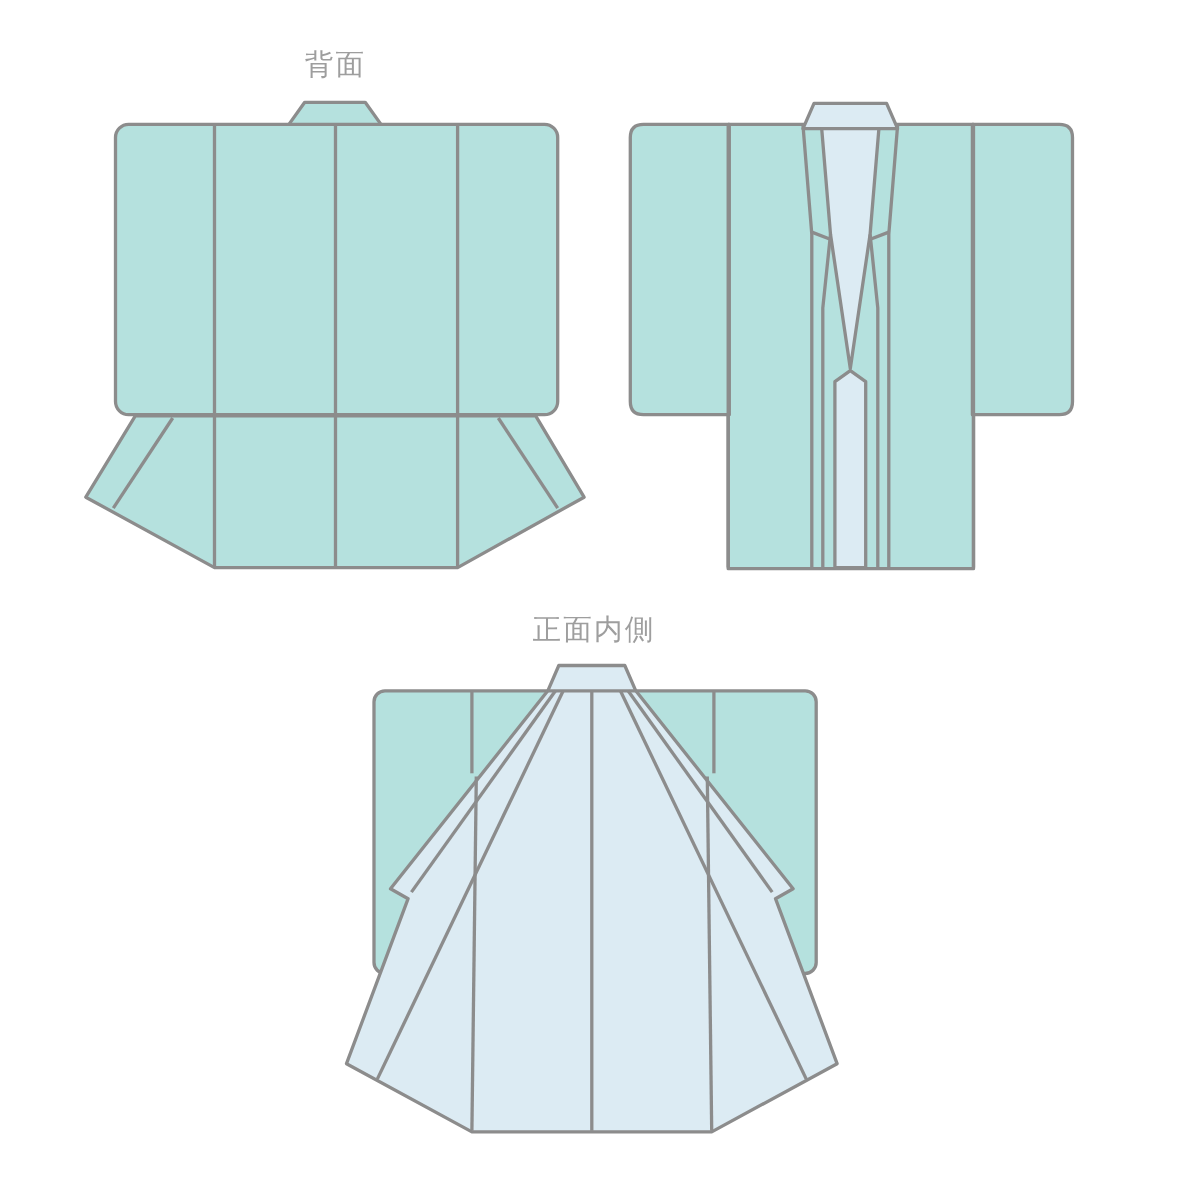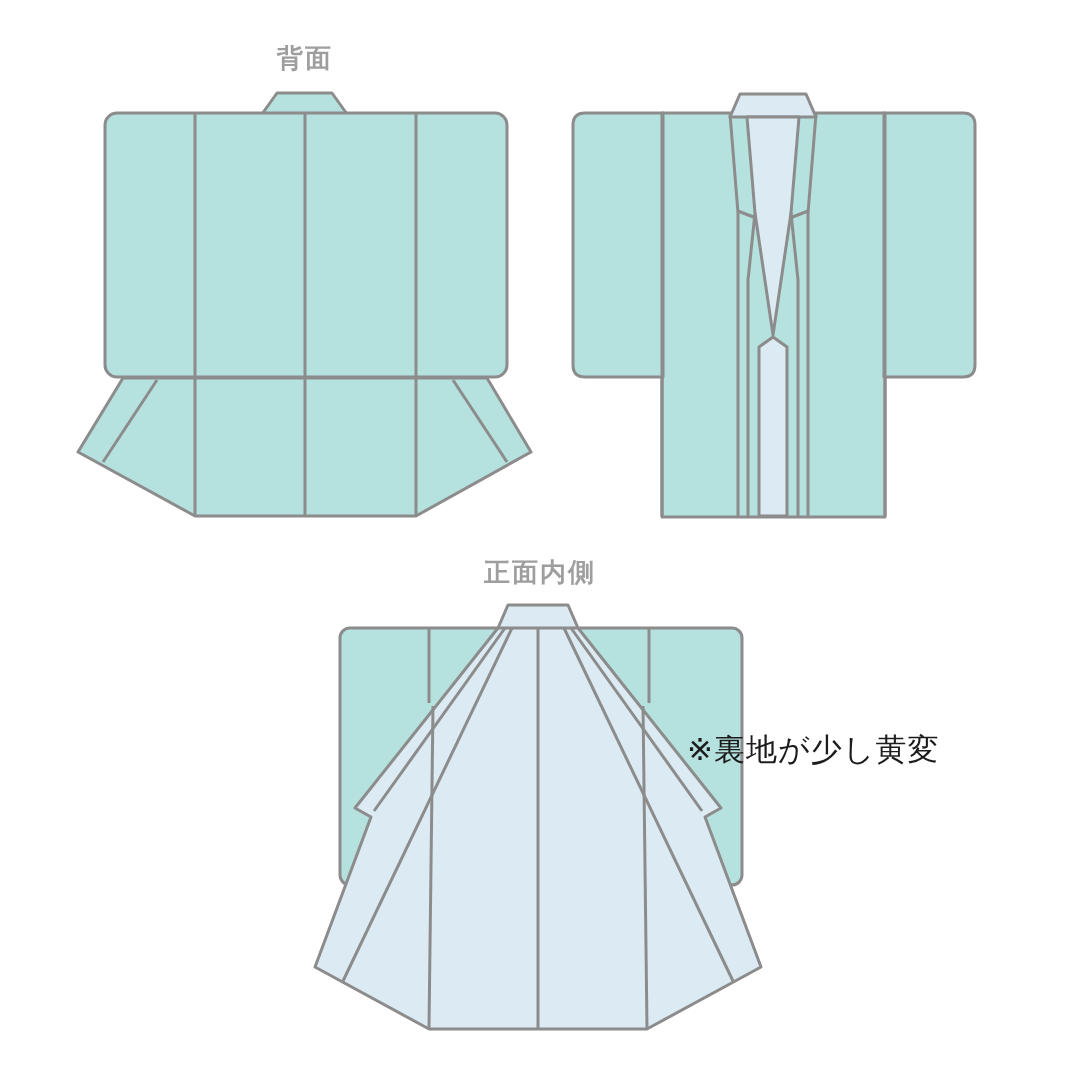--- a/index.html
+++ b/index.html
@@ -17,21 +17,21 @@
     width:1080px;height:1080px;
     background:var(--background);
     overflow:hidden;
   }
   .stage svg{position:absolute;left:0;top:0;}
   .view-label{
     position:absolute;
     width:240px;
     text-align:center;
     font-size:26px;
-    font-weight:bold;
+    font-weight:normal;
     letter-spacing:2px;
     color:var(--label);
     user-select:none;
   }
   .label-back{left:185px;top:41px;}
   .label-front{left:657px;top:41px;}
   .label-inside{left:420px;top:555px;}
   .annotation{
     position:absolute;
     left:687px;top:729px;
@@ -93,15 +93,14 @@
       <path class="seam" d="M433,706 L429,1028"></path>
       <path class="seam" d="M643,706 L647,1028"></path>
     </g>
   </svg>
 
   <div class="view-label label-back">背面</div>
 
 
   <div class="view-label label-inside">正面内側</div>
 
-  <div class="annotation">※裏地が少し黄変</div>
 
 </div>
 
 </body></html>

